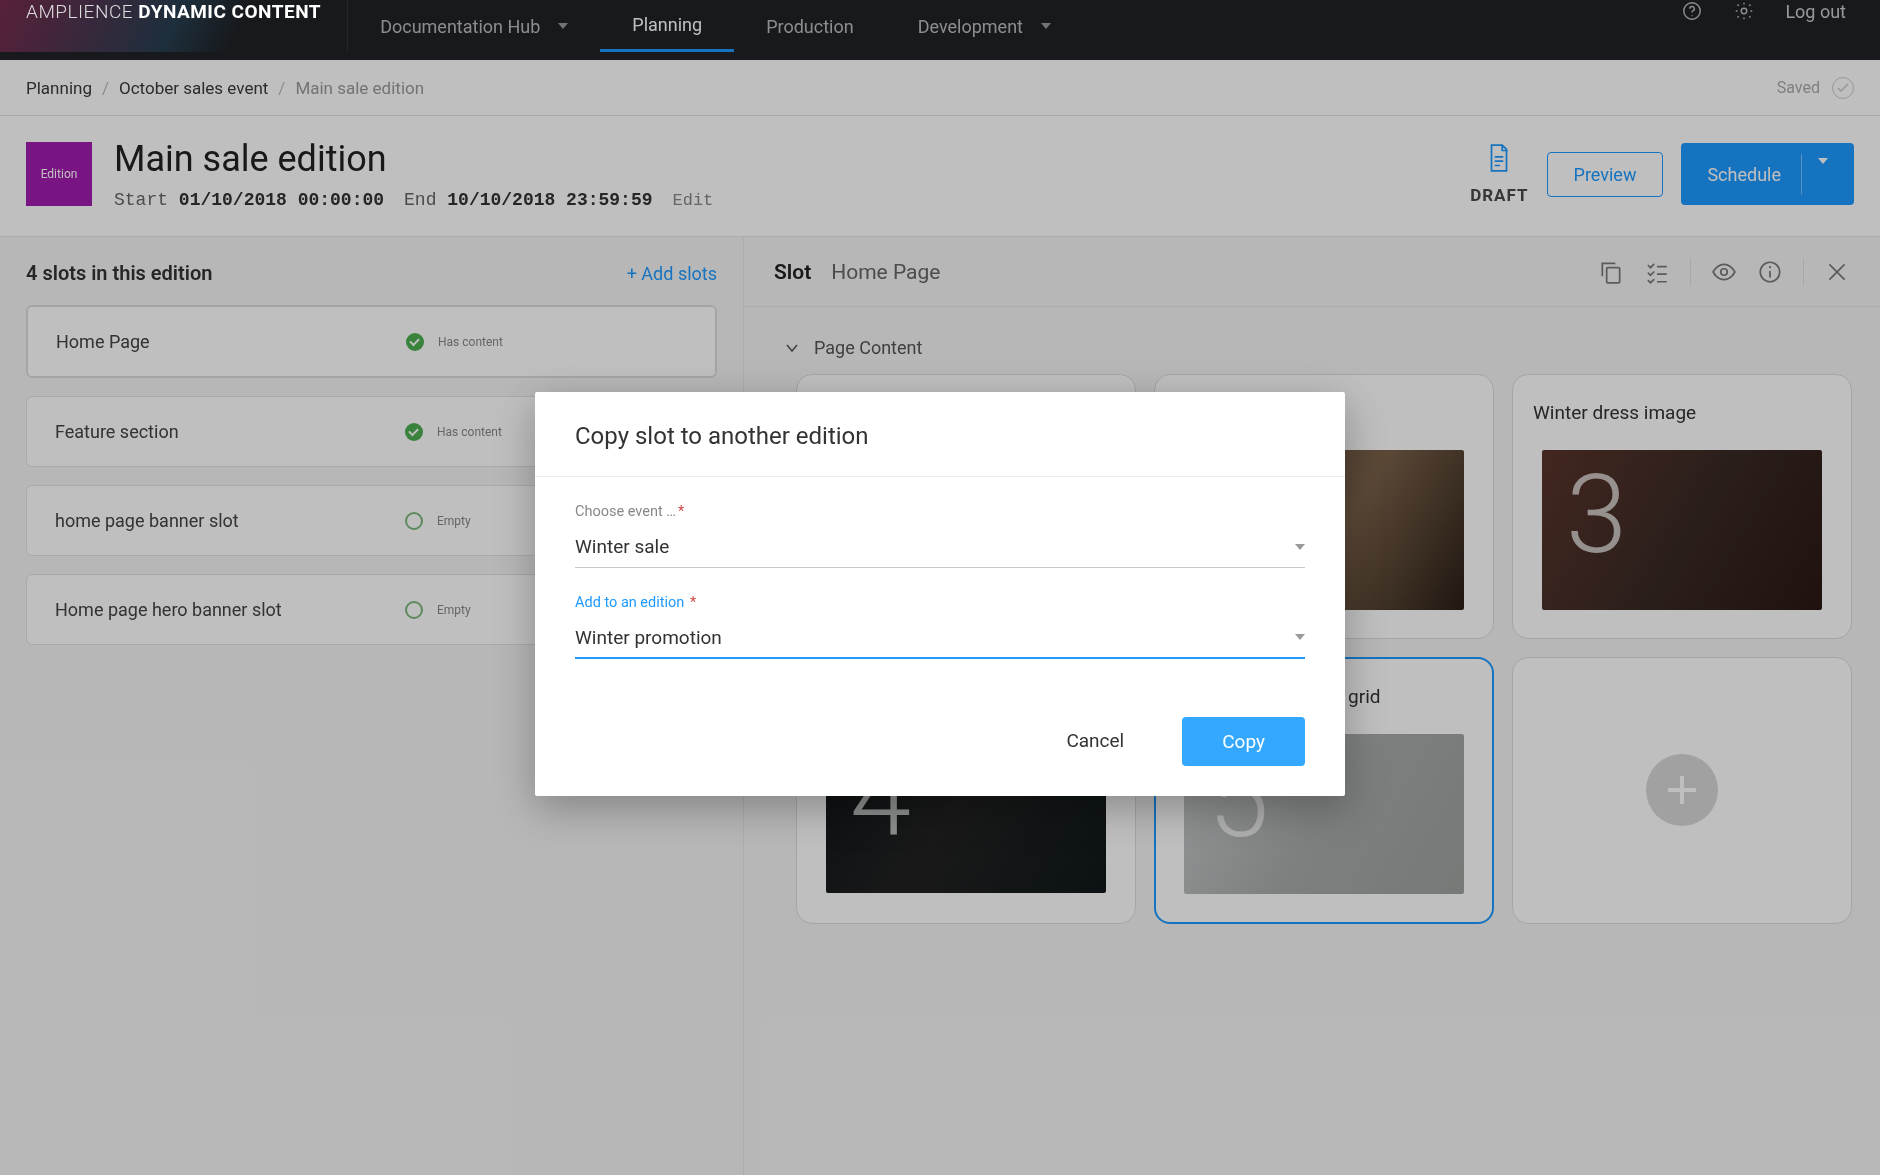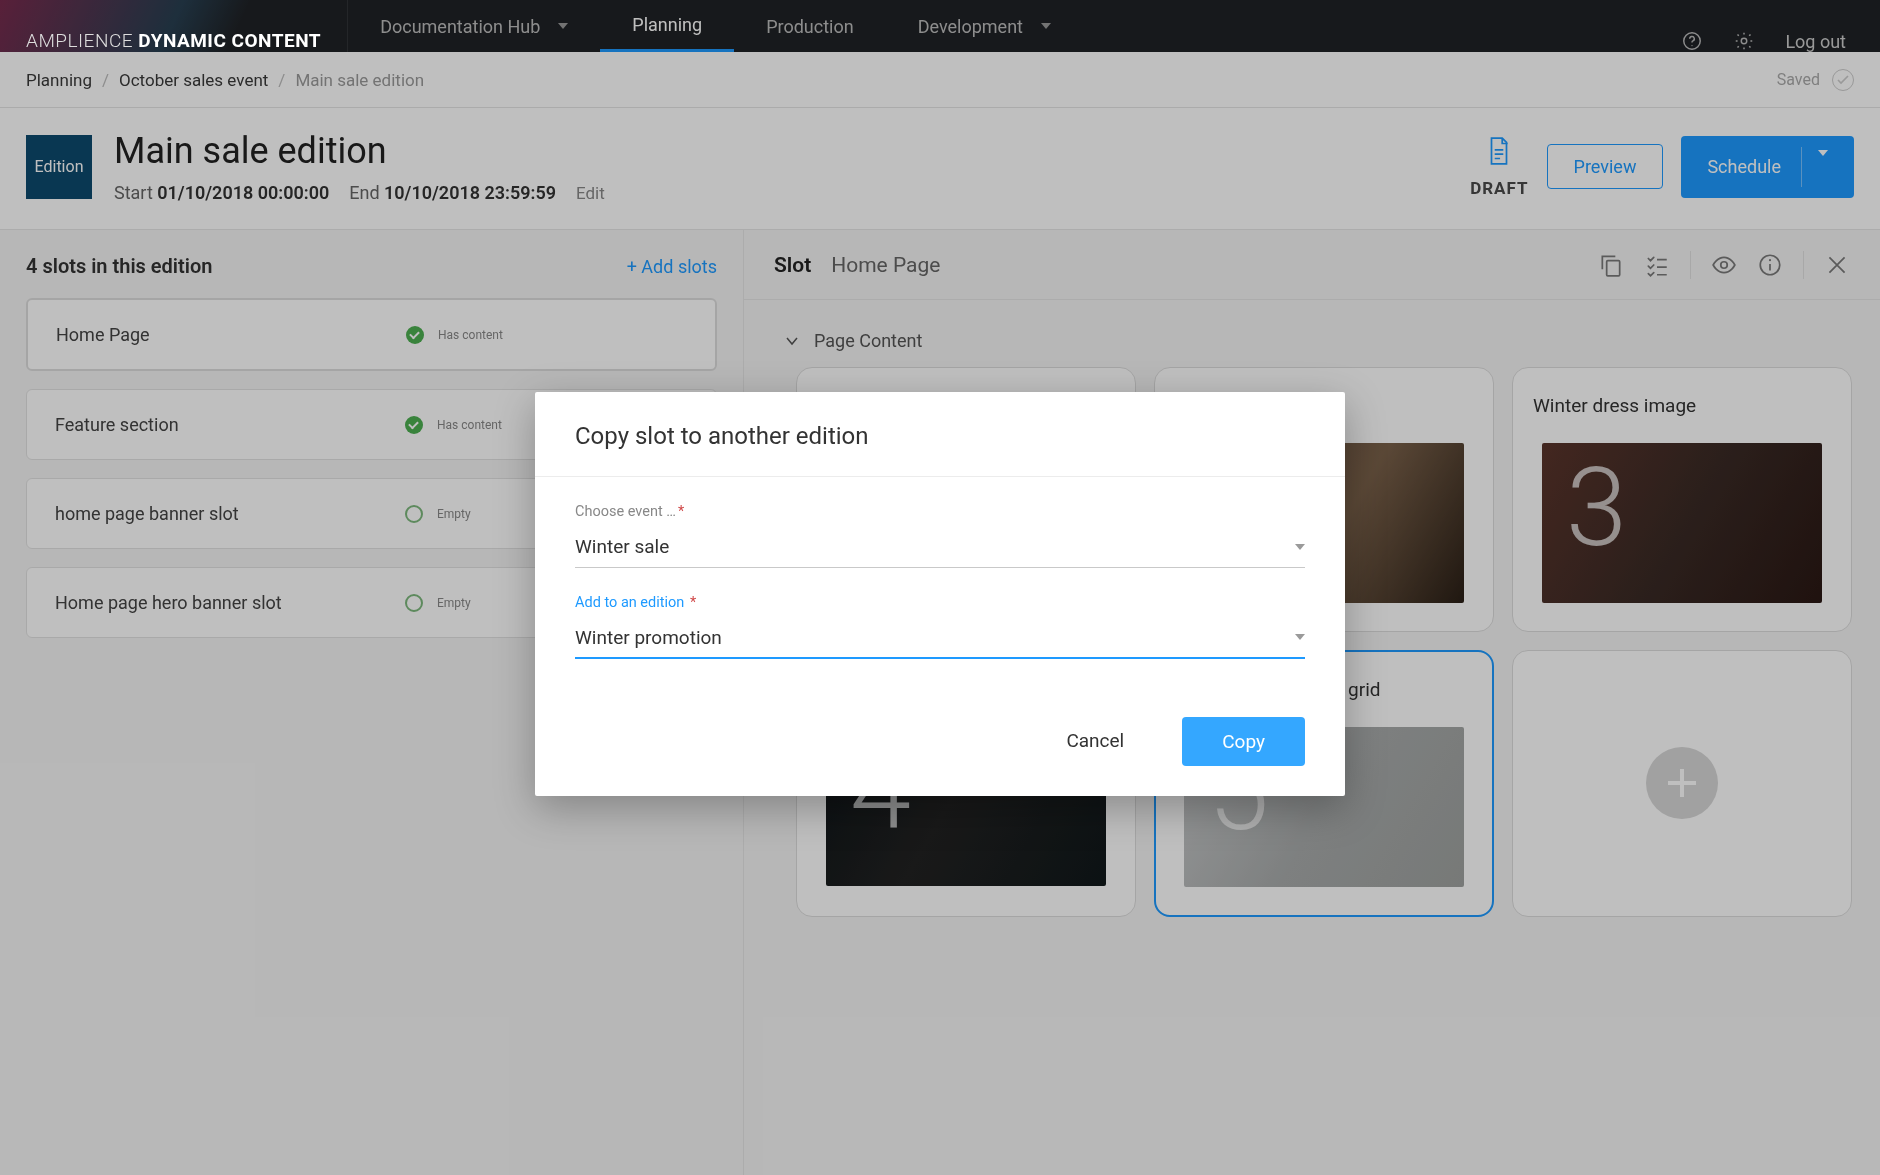--- a/index.html
+++ b/index.html
@@ -1,20 +1,20 @@
 <!DOCTYPE html>
 <html><head>
 <meta charset="utf-8">
 <style>
   * { box-sizing: border-box; margin: 0; padding: 0; }
   html, body { width: 1880px; height: 1175px; font-family: -apple-system, BlinkMacSystemFont, "Segoe UI", Roboto, Helvetica, Arial, sans-serif; overflow: hidden; }
   .app { width: 100%; height: 100%; position: relative; background: #f5f5f5; }
 
   
-  .topnav { height: 52px; background: #1f2226; display: flex; align-items: flex-end; color: #eee; position: relative; }
+  .topnav { height: 60px; background: #1f2226; display: flex; align-items: flex-start; color: #eee; position: relative; }
   .topnav::before { content:""; position:absolute; left:0; top:0; width:310px; height:52px; background: linear-gradient(115deg, rgba(190,50,110,.55), rgba(60,130,180,.3) 55%, transparent 75%); pointer-events:none; }
   .brand { padding: 0 26px; font-size: 19px; letter-spacing: .5px; z-index:1; }
   .brand .light { font-weight: 300; color: #ddd; }
   .brand .bold { font-weight: 700; color: #fff; }
   .nav-divider { width:1px; height:52px; background: rgba(255,255,255,.08); }
   .nav-item { padding: 0 32px; height: 52px; display: flex; align-items: center; gap: 18px; color: #bdbdbd; font-size: 18px; cursor: pointer; }
   .nav-item.active { color: #fff; border-bottom: 3px solid #1e9aff; }
   .nav-spacer { flex: 1; }
   .nav-icon { width: 22px; height: 22px; fill: none; stroke: #bbb; stroke-width:1.6; }
   .nav-actions { display:flex; align-items:center; gap:30px; padding-right: 34px; }
@@ -25,24 +25,24 @@
   .breadcrumb-bar { height: 56px; background:#fff; border-bottom:1px solid #e5e5e5; display:flex; align-items:center; padding:0 26px; justify-content:space-between; }
   .breadcrumb { font-size:17px; color:#7a7a7a; display:flex; gap:10px; }
   .breadcrumb a { color:#3a3a3a; }
   .breadcrumb .sep { color:#bdbdbd; }
   .breadcrumb .current { color:#9a9a9a; }
   .saved { display:flex; align-items:center; gap:12px; color:#aaa; font-size:16px; }
   .saved-circ { width:22px; height:22px; border-radius:50%; border:1.5px solid #ccc; display:flex; align-items:center; justify-content:center; }
 
   
   .edition-header { background:#fff; border-bottom:1px solid #e6e6e6; padding:22px 26px 26px; display:flex; align-items:center; gap:22px; }
-  .edition-chip { width:66px; height:64px; background:#0c4a6e; color:#fff; display:flex; align-items:center; justify-content:center; font-size:16px; }
+  .edition-chip { width:66px; height:64px; background:#a21caf; color:#fff; display:flex; align-items:center; justify-content:center; font-size:12px; }
   .edition-meta { flex:1; }
   .edition-title { font-size:36px; font-weight:400; color:#222; margin-bottom:10px; }
-  .edition-dates { font-size:18px; color:#555; display:flex; gap:20px; align-items:center; }
+  .edition-dates { font-size:18px; color:#555; display:flex; gap:20px; align-items:center;font-family:Liberation Mono, monospace; }
   .edition-dates .lbl { color:#666; }
   .edition-dates .val { font-weight:600; color:#333; }
   .edit-link { color:#888; font-size:17px; cursor:pointer; }
   .header-actions { display:flex; align-items:center; gap:18px; }
   .draft-badge { display:flex; align-items:center; gap:12px; font-weight:700; color:#4a4a4a; letter-spacing:1px; font-size:17px;flex-direction:column; }
   .btn { border-radius:4px; padding:11px 26px; font-size:18px; cursor:pointer; }
   .btn-outline { border:1px solid #1e9aff; color:#1e9aff; background:#fff; }
   .btn-solid { background:#1e9aff; color:#fff; display:flex; align-items:center; }
   .btn-solid .split { width:1px; height:40px; background:rgba(255,255,255,.4); margin:0 -2px 0 20px; }
   .btn-solid .drop { padding-left:18px; }

